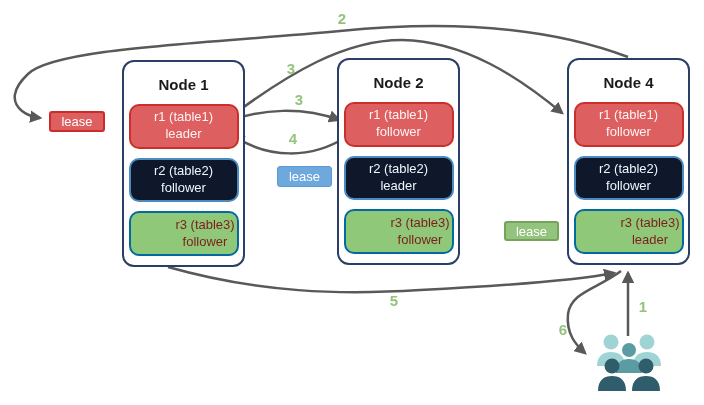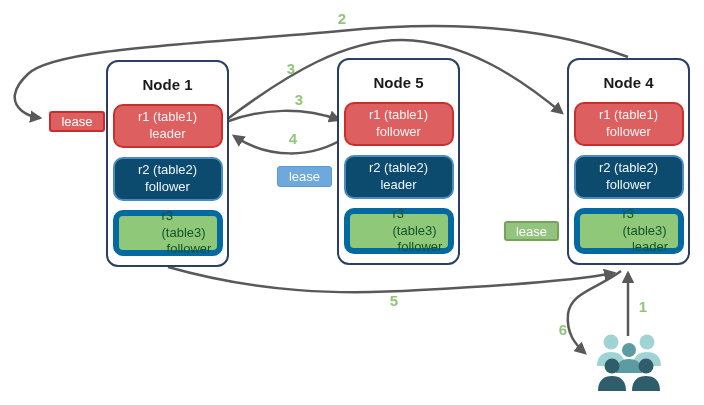--- a/index.html
+++ b/index.html
@@ -13,22 +13,22 @@
     border:2px solid #2b3e66;border-radius:12px;box-sizing:border-box;
     display:flex;flex-direction:column;align-items:center;padding:8px 0 0;
   }
   .node-title{font-weight:bold;font-size:15px;color:#1a1a1a;margin:6px 0 11px;}
   .replica{
     width:110px;height:46px;border-radius:10px;box-sizing:border-box;
     display:flex;flex-direction:column;align-items:center;justify-content:center;
     color:#fdf3f3;font-size:13px;line-height:1.3;margin-bottom:9px;
   }
   .replica.red{background:#dd5f5f;border:2px solid #c9302c;}
-  .replica.blue{background:#0c4a6e;border:2px solid #4a8bc2;color:#eef5fc;}
-  .replica.green{background:#8fc878;border:6px solid #0369a1;color:#14532d;padding-left:43px;}
+  .replica.blue{background:#0f172a;border:2px solid #4a8bc2;color:#eef5fc;}
+  .replica.green{background:#8fc878;border:2px solid #0369a1;color:#7f1d1d;padding-left:43px;}
   .lease{
     position:absolute;border-radius:3px;color:#ffffff;font-size:13px;
     display:flex;align-items:center;justify-content:center;box-sizing:border-box;
   }
   .lease.red{left:49px;top:111px;width:56px;height:21px;background:#dd5f5f;border:2px solid #cc2b2b;}
   .lease.blue{left:277px;top:166px;width:55px;height:21px;background:#6fa8dc;border:1px solid #5b9bd5;}
   .lease.green{left:504px;top:221px;width:55px;height:20px;background:#93c47d;border:2px solid #76a35c;}
   .step{
     position:absolute;color:#93c47d;font-weight:bold;font-size:15px;
     transform:translate(-50%,-50%);
@@ -49,38 +49,38 @@
       <path d="M 628,57 C 530,20 420,23 340,31 C 200,44 55,48 28,74 C 12,89 11,102 22,111 C 27,115 33,117 40,118" marker-end="url(#ah)"></path>
       <path d="M 226,120 C 290,72 345,40 402,40 C 465,41 520,78 562,113" marker-end="url(#ah)"></path>
       <path d="M 226,122 C 262,108 304,107 339,120" marker-end="url(#ah)"></path>
       <path d="M 346,137 C 312,159 268,159 234,136" marker-end="url(#ah)"></path>
       <path d="M 168,267 C 260,293 340,295 420,290 C 500,286 572,281 614,273" marker-end="url(#ah)"></path>
       <path d="M 628,336 L 628,273" marker-end="url(#ah)"></path>
       <path d="M 621,271 C 597,289 571,292 568,314 C 566,334 576,345 585,353" marker-end="url(#ah)"></path>
     </g>
   </svg>
 
-  <div class="node" style="left:106px;top:60px;justify-content:space-between;">
+  <div class="node" style="left:122px;top:60px;justify-content:space-between;">
     <div class="node-title">Node 1</div>
     <div class="replica red">
       <span>r1 (table1)</span>
       <span>leader</span>
     </div>
     <div class="replica blue">
       <span>r2 (table2)</span>
       <span>follower</span>
     </div>
     <div class="replica green">
       <span>r3 (table3)</span>
       <span>follower</span>
     </div>
   </div>
 
   <div class="node" style="left:337px;top:58px;">
-    <div class="node-title">Node 5</div>
+    <div class="node-title">Node 2</div>
     <div class="replica red">
       <span>r1 (table1)</span>
       <span>follower</span>
     </div>
     <div class="replica blue">
       <span>r2 (table2)</span>
       <span>leader</span>
     </div>
     <div class="replica green">
       <span>r3 (table3)</span>

